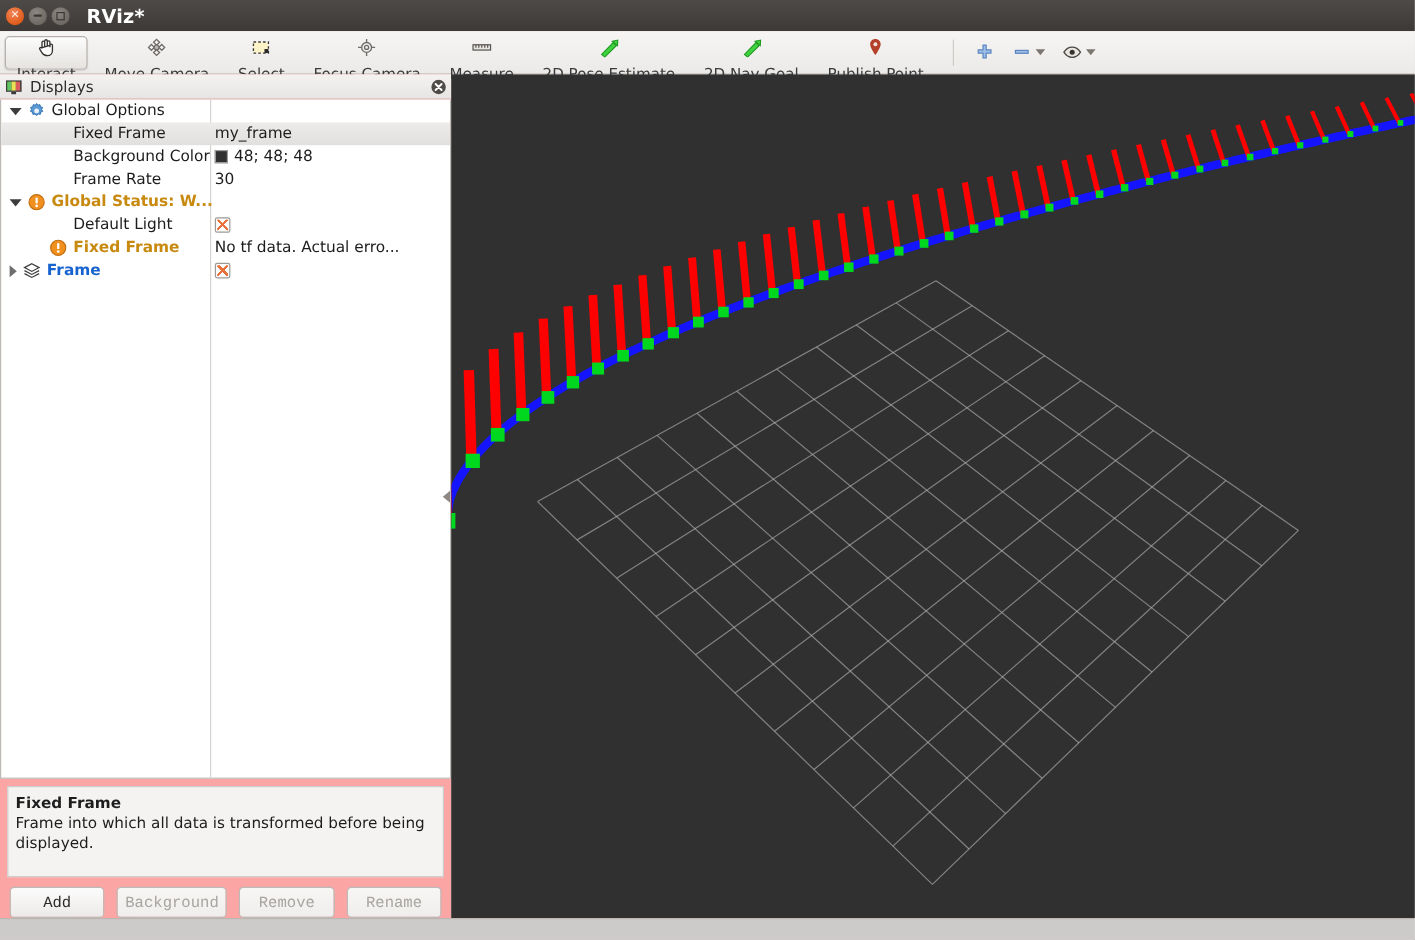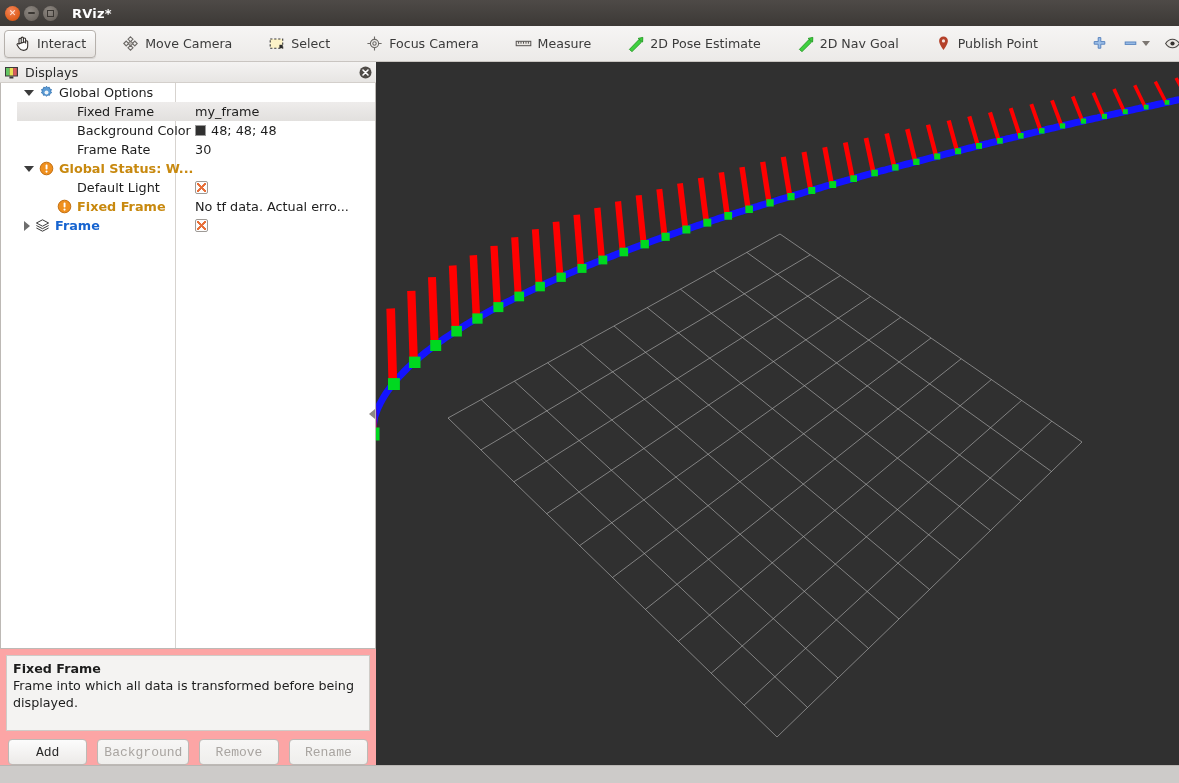--- a/index.html
+++ b/index.html
@@ -22,36 +22,36 @@
     width: 15px; height: 15px; border-radius: 50%;
     display: flex; align-items: center; justify-content: center;
     font-size: 9px; line-height: 1; color: #46413d; font-weight: bold;
   }
   .winbtn.close { background: radial-gradient(circle at 40% 32%, #f3865c 0%, #e1601f 62%, #c84f12 100%); color: #ffe9de; }
   .winbtn.min   { background: radial-gradient(circle at 40% 32%, #8d8781 0%, #6f6963 70%, #5d5751 100%); color: #3b3733; }
   .winbtn.max   { background: radial-gradient(circle at 40% 32%, #8d8781 0%, #6f6963 70%, #5d5751 100%); color: #3b3733; }
   .winbtn .bar { width: 7px; height: 2px; background: #3b3733; border-radius: 1px; }
   .winbtn .sq  { width: 7px; height: 7px; border: 1.6px solid #3b3733; }
   #window-title {
-    color: #ffffff; font-size: 13px; font-weight: bold;
+    color: #ffffff; font-size: 16px; font-weight: bold;
     margin-left: 14px; letter-spacing: .2px; text-align: right;
   }
 
   
   #toolbar {
     position: absolute; left: 0; top: 26px; width: 1179px; height: 36px;
     background: linear-gradient(to bottom, #f6f5f4 0%, #eceae8 100%);
     border-bottom: 1px solid #c9c5c1;
     display: flex; align-items: center; padding-left: 4px;
   }
   .tool {
     display: flex; align-items: center; gap: 6px;
-    height: 28px; padding: 0 9px; margin-right: 16px;
+    height: 28px; padding: 0 9px; margin-right: 4px;
     font-size: 12.6px; color: #3b3b3b; white-space: nowrap;
-    border: 1px solid transparent; border-radius: 4px; cursor: default;
+    border: 1px solid transparent; border-radius: 4px; cursor: default; flex-direction: column;
   }
   .tool.active {
     background: linear-gradient(to bottom, #fcfcfc 0%, #e6e3e0 100%);
     border: 1px solid #b6b1ac;
     box-shadow: inset 0 1px 0 #ffffff, 0 1px 1px rgba(0,0,0,.10);
   }
   .tsep { width: 1px; height: 22px; background: #cfcbc7; margin: 0 10px; }
   .tool-ic { width: 17px; height: 17px; display: block; flex: 0 0 17px; }
   .arrowcap { display: flex; align-items: center; gap: 3px; padding: 0 7px; height: 26px; }
   .caret-dn { width: 0; height: 0; border-left: 4px solid transparent; border-right: 4px solid transparent; border-top: 5px solid #7c7671; }
@@ -67,21 +67,20 @@
     border-bottom: 1px solid #d3cfcb;
     display: flex; align-items: center; padding: 0 4px; gap: 6px;
   }
   #dock-header .dh-title { font-size: 12.6px; color: #2b2b2b; flex: 1; }
   .dh-close { width: 13px; height: 13px; display: block; cursor: pointer; }
 
   #tree-wrap {
     position: relative; height: 587px;
     background: #ffffff; border: 1px solid #bdb9b5; border-top: none;
     overflow: hidden;
-    padding-left: 16px;
   }
   #col-divider {
     position: absolute; left: 174px; top: 0; bottom: 0; width: 1px;
     background: #d7d3cf;
   }
   .row {
     position: relative; height: 19px; display: flex; align-items: center;
     font-size: 12.8px; color: #1d1d1d; cursor: default;
   }
   .row.sel { background: linear-gradient(to bottom,#eeeceb,#e2e0de); }

